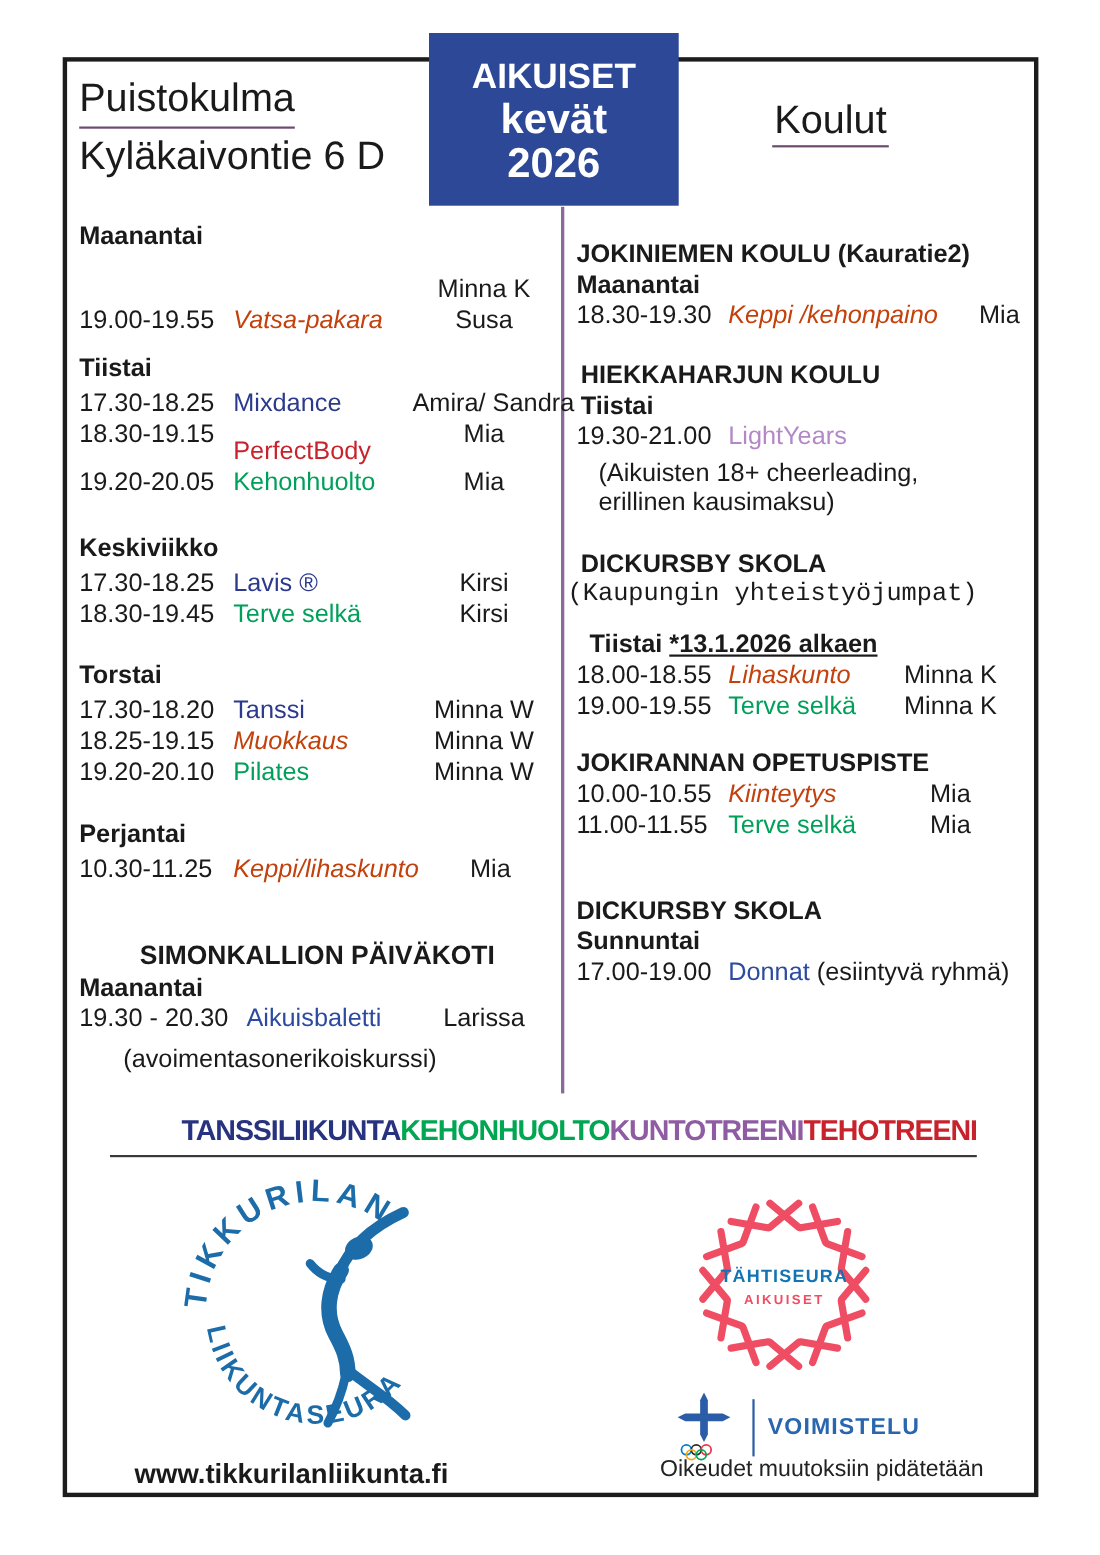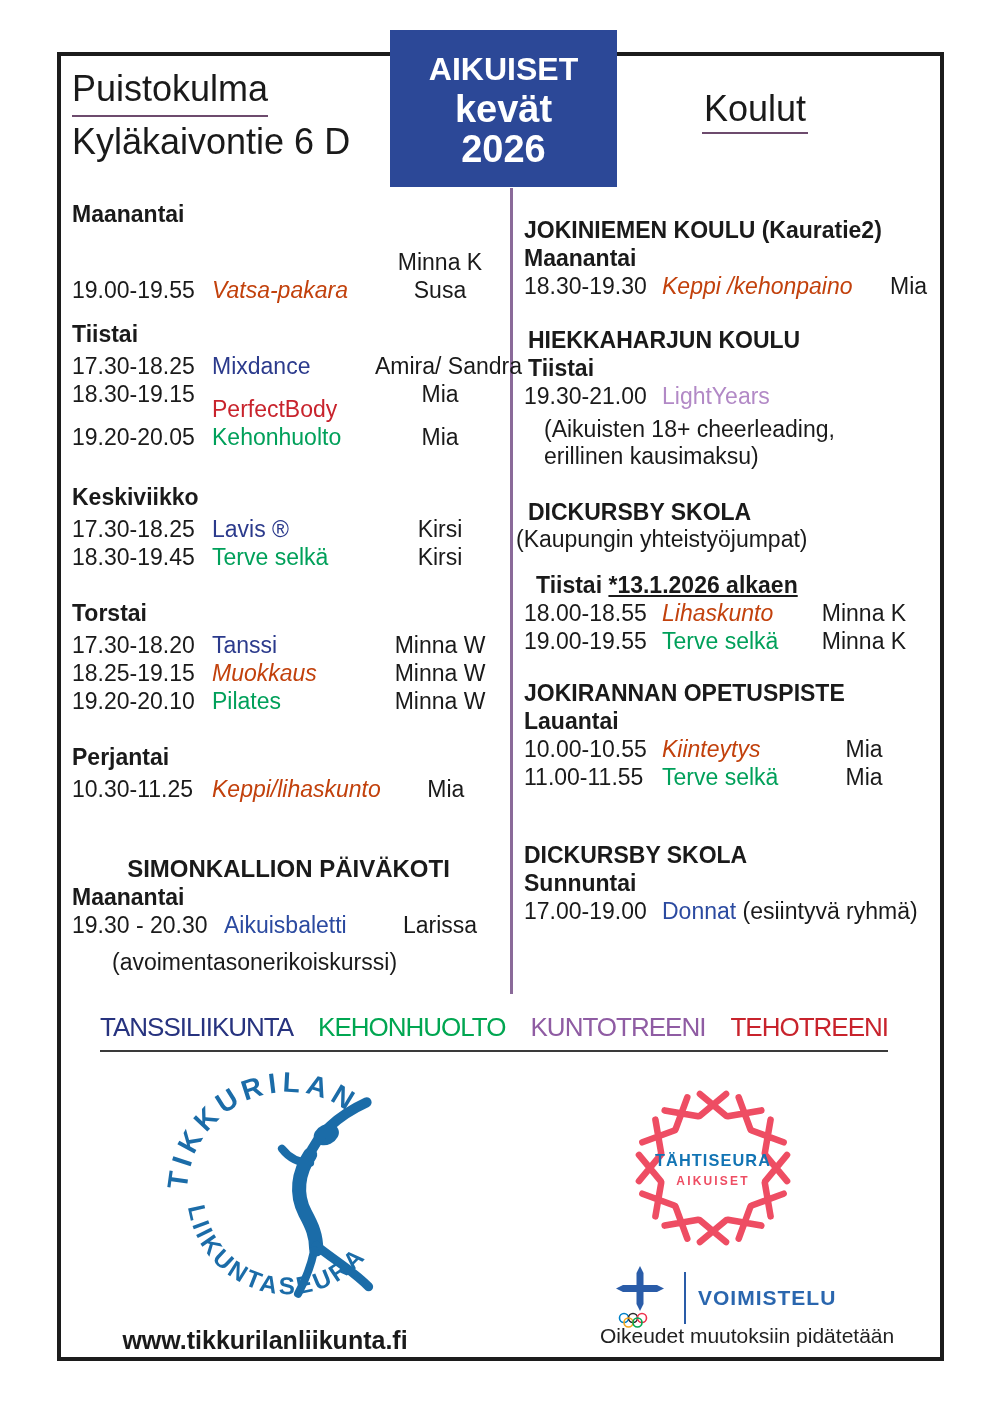--- a/index.html
+++ b/index.html
@@ -32,22 +32,22 @@
   
   .navy{color:#2b3a8c;} .blue{color:#2b4aa0;} .green{color:#00a05a;}
   .purple{color:#c2410c;font-style:italic;} .lav{color:#b289c6;} .red{color:#c8232c;margin-top:15px;}
   
   .mb20{margin-bottom:20px;} .mt16{margin-top:16px;} .mt32{margin-top:32px;}
   .mt28{margin-top:28px;} .mt52{margin-top:52px;text-align:center;} .mt26{margin-top:26px;}
   .mt24{margin-top:24px;} .mt50{margin-top:50px;} .mt18{margin-top:18px;margin-left:12px;}
   .mt10{margin-top:10px;} .mt6{margin-top:6px;} .mt4{margin-top:4px;}
   .indent20{padding-left:20px;} .indent40{padding-left:40px;}
   
-  .legend{position:absolute;left:100px;top:1012px;width:788px;display:flex;justify-content:space-between;
-          font-weight:normal;font-size:26px;letter-spacing:-1px;line-height:30px;}
+  .legend{position:absolute;left:100px;top:1012px;width:788px;display:flex;justify-content:flex-end;
+          font-weight:bold;font-size:26px;letter-spacing:-1px;line-height:30px;}
   .legend-rule{position:absolute;left:100px;top:1050px;width:788px;height:2px;background:#3a3a3a;}
   .lg-navy{color:#27337f;} .lg-green{color:#00a651;} .lg-purple{color:#8f5ca3;} .lg-red{color:#c8232c;}
   
   .club-logo{position:absolute;left:152px;top:1062px;width:272px;height:262px;}
   .website{position:absolute;left:100px;top:1326px;width:330px;text-align:center;font-weight:bold;font-size:25px;}
   .star-logo{position:absolute;left:615px;top:1070px;width:196px;height:196px;}
   .fed{position:absolute;left:608px;top:1266px;display:flex;align-items:center;gap:12px;}
   .fed .rule{width:2px;height:52px;background:#2a5ca8;}
   .fed .fed-name{color:#2a66ae;font-weight:bold;font-size:21px;letter-spacing:1px;}
   .rights{position:absolute;left:600px;top:1324px;width:300px;font-size:21px;color:#222;}
@@ -165,38 +165,37 @@
     <div class="school mt26" style="padding-left:4px;">HIEKKAHARJUN KOULU</div>
     <div class="day" style="padding-left:4px;">Tiistai</div>
     <div class="row">
       <span class="t">19.30-21.00</span>
       <span class="n lav">LightYears</span>
     </div>
     <div class="note indent20 mt6">(Aikuisten 18+ cheerleading,</div>
     <div class="note indent20">erillinen kausimaksu)</div>
 
     <div class="school mt28" style="padding-left:4px;">DICKURSBY SKOLA</div>
-    <div class="note" style="margin-left:-8px;">(Kaupungin yhteistyöjumpat)</div>
+    <div class="note" style="margin-left:-8px;font-family:Liberation Mono, monospace;">(Kaupungin yhteistyöjumpat)</div>
     <div class="day mt18">
       <span>Tiistai</span>
       <span class="u">*13.1.2026 alkaen</span>
     </div>
     <div class="row">
       <span class="t">18.00-18.55</span>
       <span class="n purple">Lihaskunto</span>
       <span class="i">Minna K</span>
     </div>
     <div class="row">
       <span class="t">19.00-19.55</span>
       <span class="n green">Terve selkä</span>
       <span class="i">Minna K</span>
     </div>
 
     <div class="school mt24">JOKIRANNAN OPETUSPISTE</div>
-    <div class="day">Lauantai</div>
     <div class="row">
       <span class="t">10.00-10.55</span>
       <span class="n purple">Kiinteytys</span>
       <span class="i">Mia</span>
     </div>
     <div class="row">
       <span class="t">11.00-11.55</span>
       <span class="n green">Terve selkä</span>
       <span class="i">Mia</span>
     </div>

